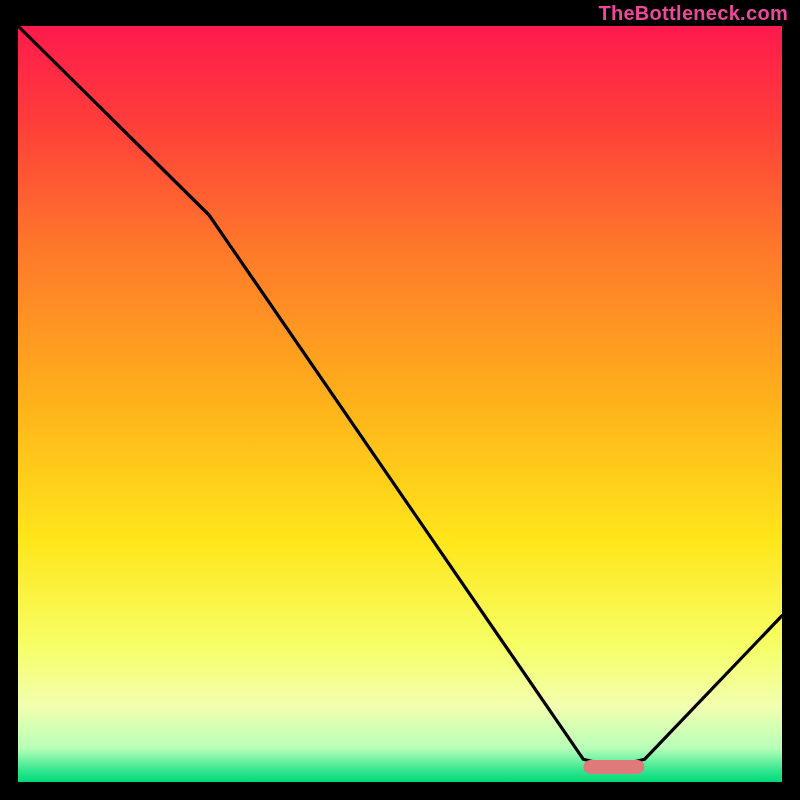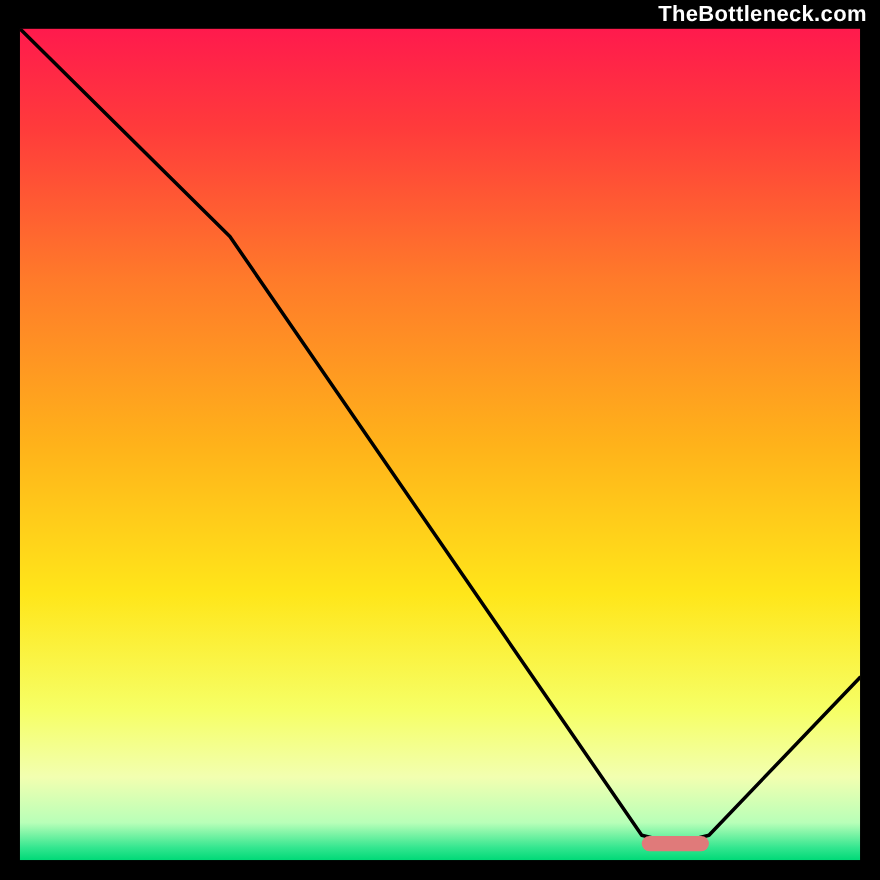--- a/index.html
+++ b/index.html
@@ -8,21 +8,21 @@
     width: 800px;
     height: 800px;
     background: #000;
     font-family: Arial, Helvetica, sans-serif;
     overflow: hidden;
   }
   .watermark {
     position: absolute;
     top: 2px;
     right: 12px;
-    color: #ffffff;
+    color: #ec4899;
     font-size: 20px;
     font-weight: 600;
     letter-spacing: 0.3px;
     z-index: 10;
   }
   .frame {
     position: absolute;
     left: 18px;
     top: 26px;
     width: 764px;

